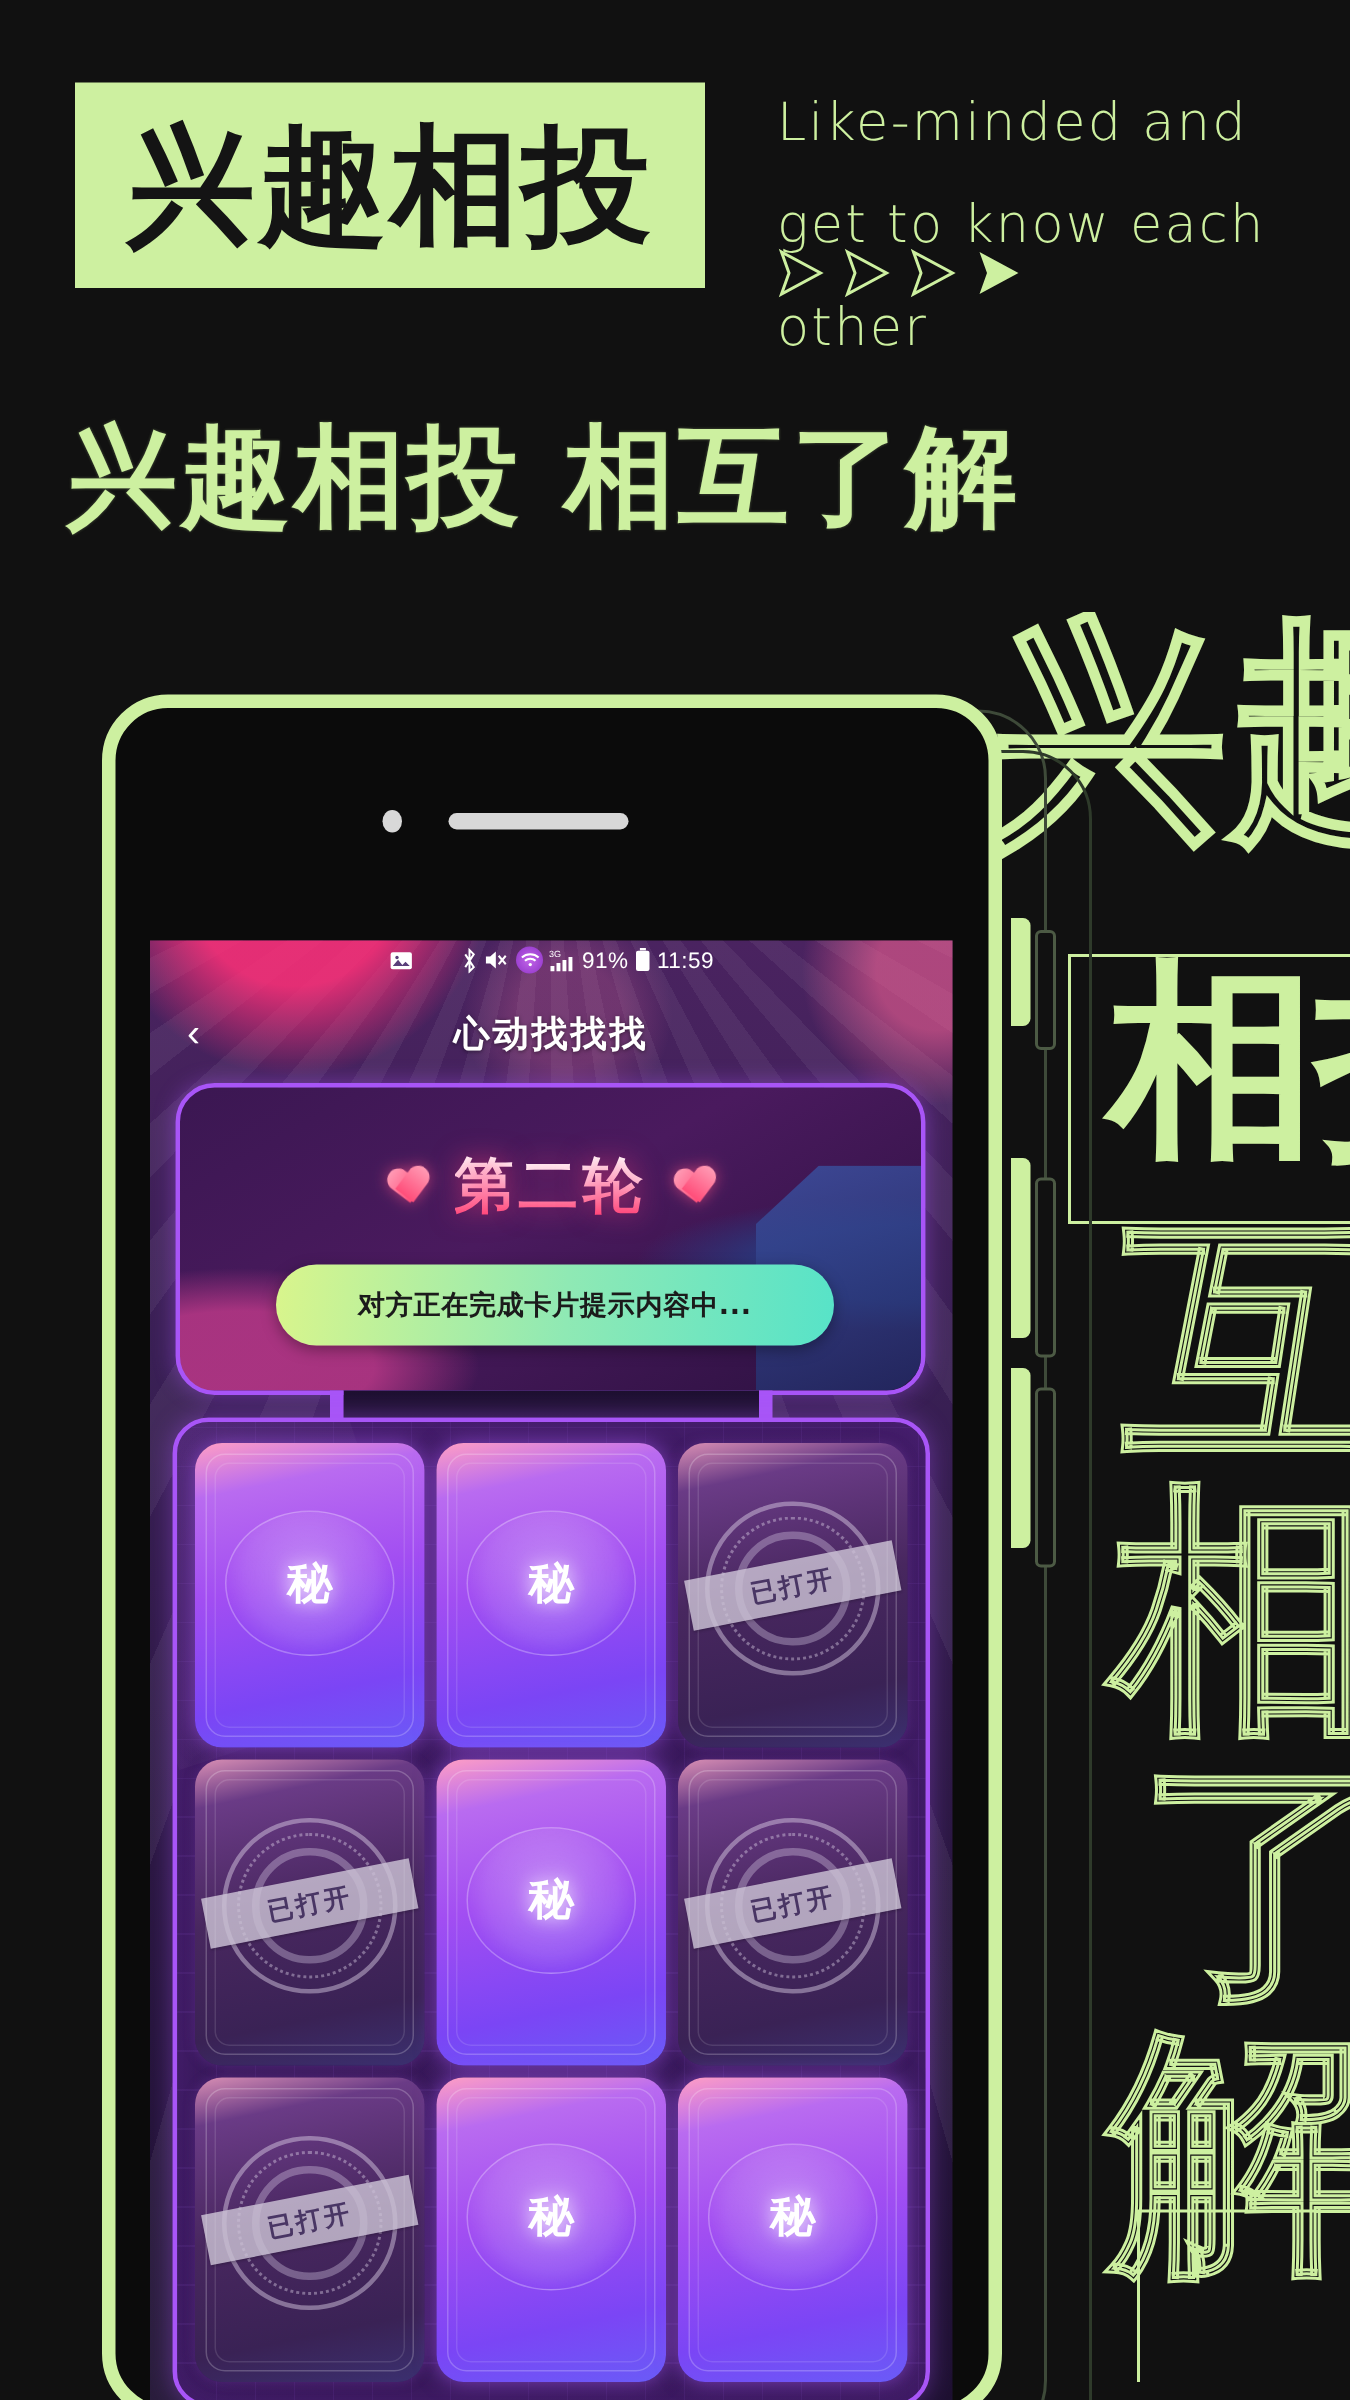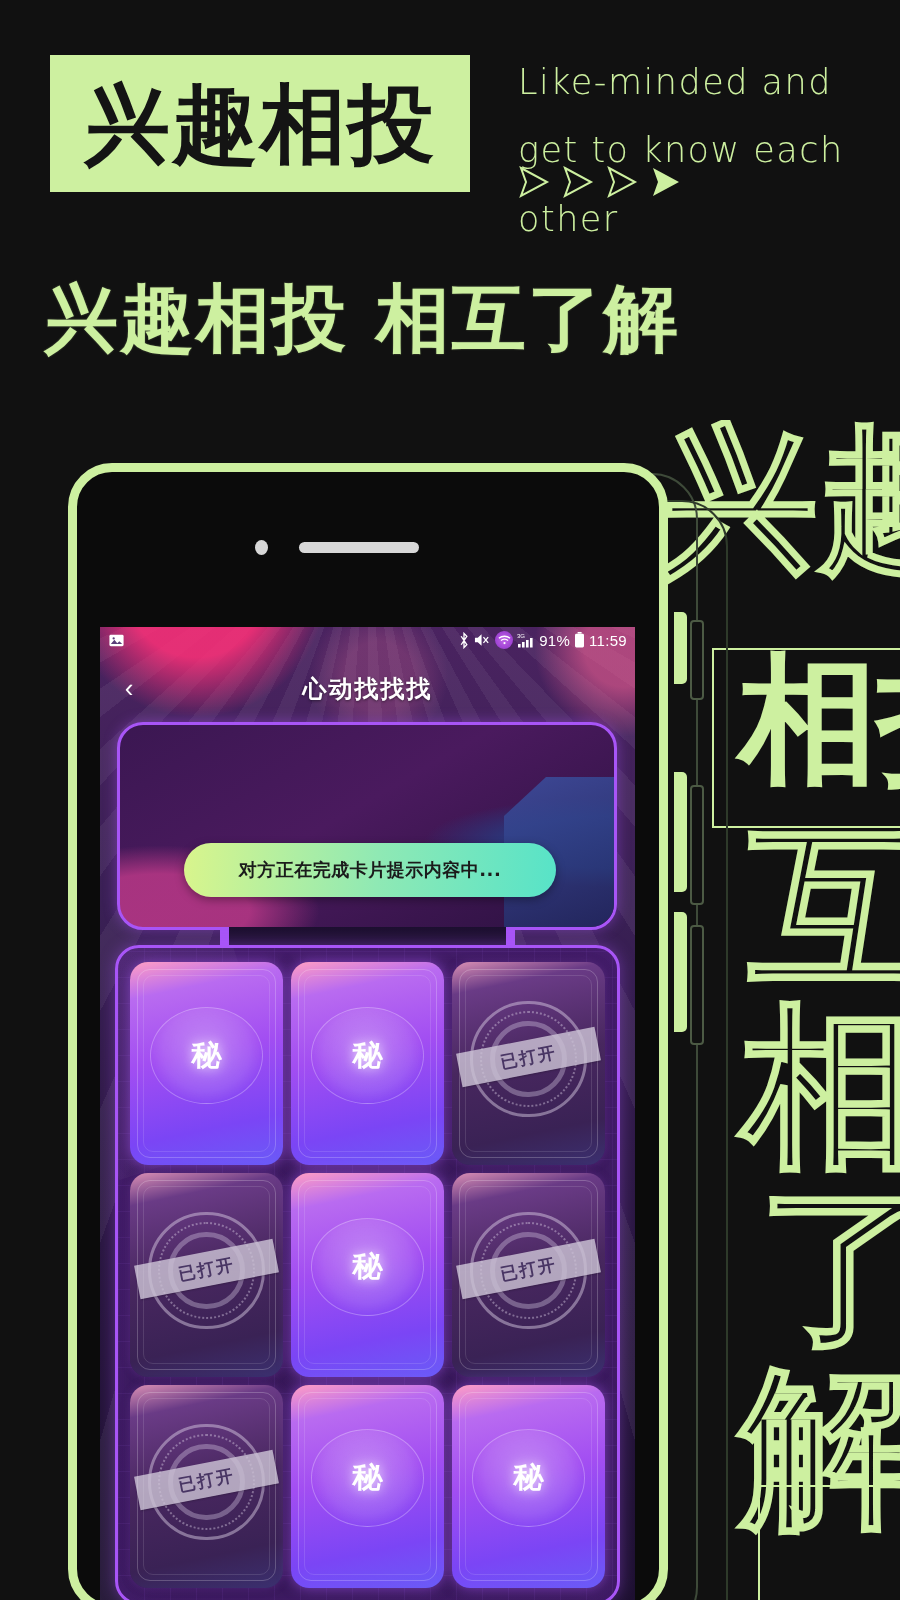--- a/index.html
+++ b/index.html
@@ -41,21 +41,21 @@
   #headline-cn{
     position:absolute; left:44px; top:232px; width:800px;
     color:#cdf0a0; font-size:74px; font-weight:bold; letter-spacing:2px;
     line-height:1.05; white-space:nowrap;
     font-family:"DejaVu Sans","Liberation Sans",sans-serif;
     text-shadow:0 0 2px rgba(205,240,160,.35);
     margin-top:48px;
   }
 
   
-  #decor-col{ position:absolute; right:0; top:420px; width:260px; height:1180px; overflow:hidden; pointer-events:none;}
+  #decor-col{ position:absolute; right:0; top:408px; width:260px; height:1180px; overflow:hidden; pointer-events:none;}
   .decor-char{
     position:absolute;
     font-family:"DejaVu Sans","Liberation Sans",sans-serif;
     font-weight:bold; line-height:1;
     color:transparent;
     -webkit-text-stroke:2px #cdf0a0;
     white-space:nowrap;
   }
   .decor-filled{
     color:#cdf0a0; -webkit-text-stroke:0;
@@ -111,21 +111,21 @@
       radial-gradient(circle at 18% -4%, rgba(255,48,120,.85) 0 70px, rgba(255,48,120,0) 130px),
       radial-gradient(circle at 98% 2%, rgba(255,100,150,.55) 0 40px, rgba(255,100,150,0) 90px),
       radial-gradient(circle at 52% 5%, rgba(255,120,170,.22) 0 35px, rgba(255,120,170,0) 70px),
       repeating-conic-gradient(from 0deg at 50% -12%,
          rgba(255,255,255,.055) 0deg 4deg, rgba(255,255,255,0) 4deg 8deg),
       linear-gradient(180deg,#4a2360 0%, #3a2055 28%, #2a1741 62%, #1d1030 100%);
   }
 
   #statusbar{
     position:absolute; left:0; top:0; width:100%; height:26px;
-    display:flex; align-items:center; justify-content:space-between;
+    display:flex; align-items:center; justify-content:center;
     padding:0 8px; color:#fff; font-size:14px;gap:31px;
   }
   #sb-right{ display:flex; align-items:center; gap:4px; }
   #sb-right span{ font-size:15px; color:#fff; letter-spacing:.3px; }
   .sb-ico{ display:inline-block; }
   #wifi-blob{
     width:18px;height:18px;border-radius:50%;
     background:radial-gradient(circle at 50% 50%, #c266e8 0%, #9b3fd0 75%);
     display:flex;align-items:center;justify-content:center;
   }
@@ -379,20 +379,25 @@
       </div>
 
       <div id="titlebar">
         <div id="back-chevron">‹</div>
         <div id="screen-title">心动找找找</div>
       </div>
 
       <div id="banner">
         <div id="banner-hex"></div>
 
+        <div id="round-row">
+          <div class="heart"></div>
+          <div id="round-label">第二轮</div>
+          <div class="heart"></div>
+        </div>
 
         <div id="hint-pill">
           <div id="hint-text">对方正在完成卡片提示内容中...</div>
         </div>
       </div>
 
       <div id="connector"></div>
 
       <div id="grid-panel">
         <div id="card-grid">

